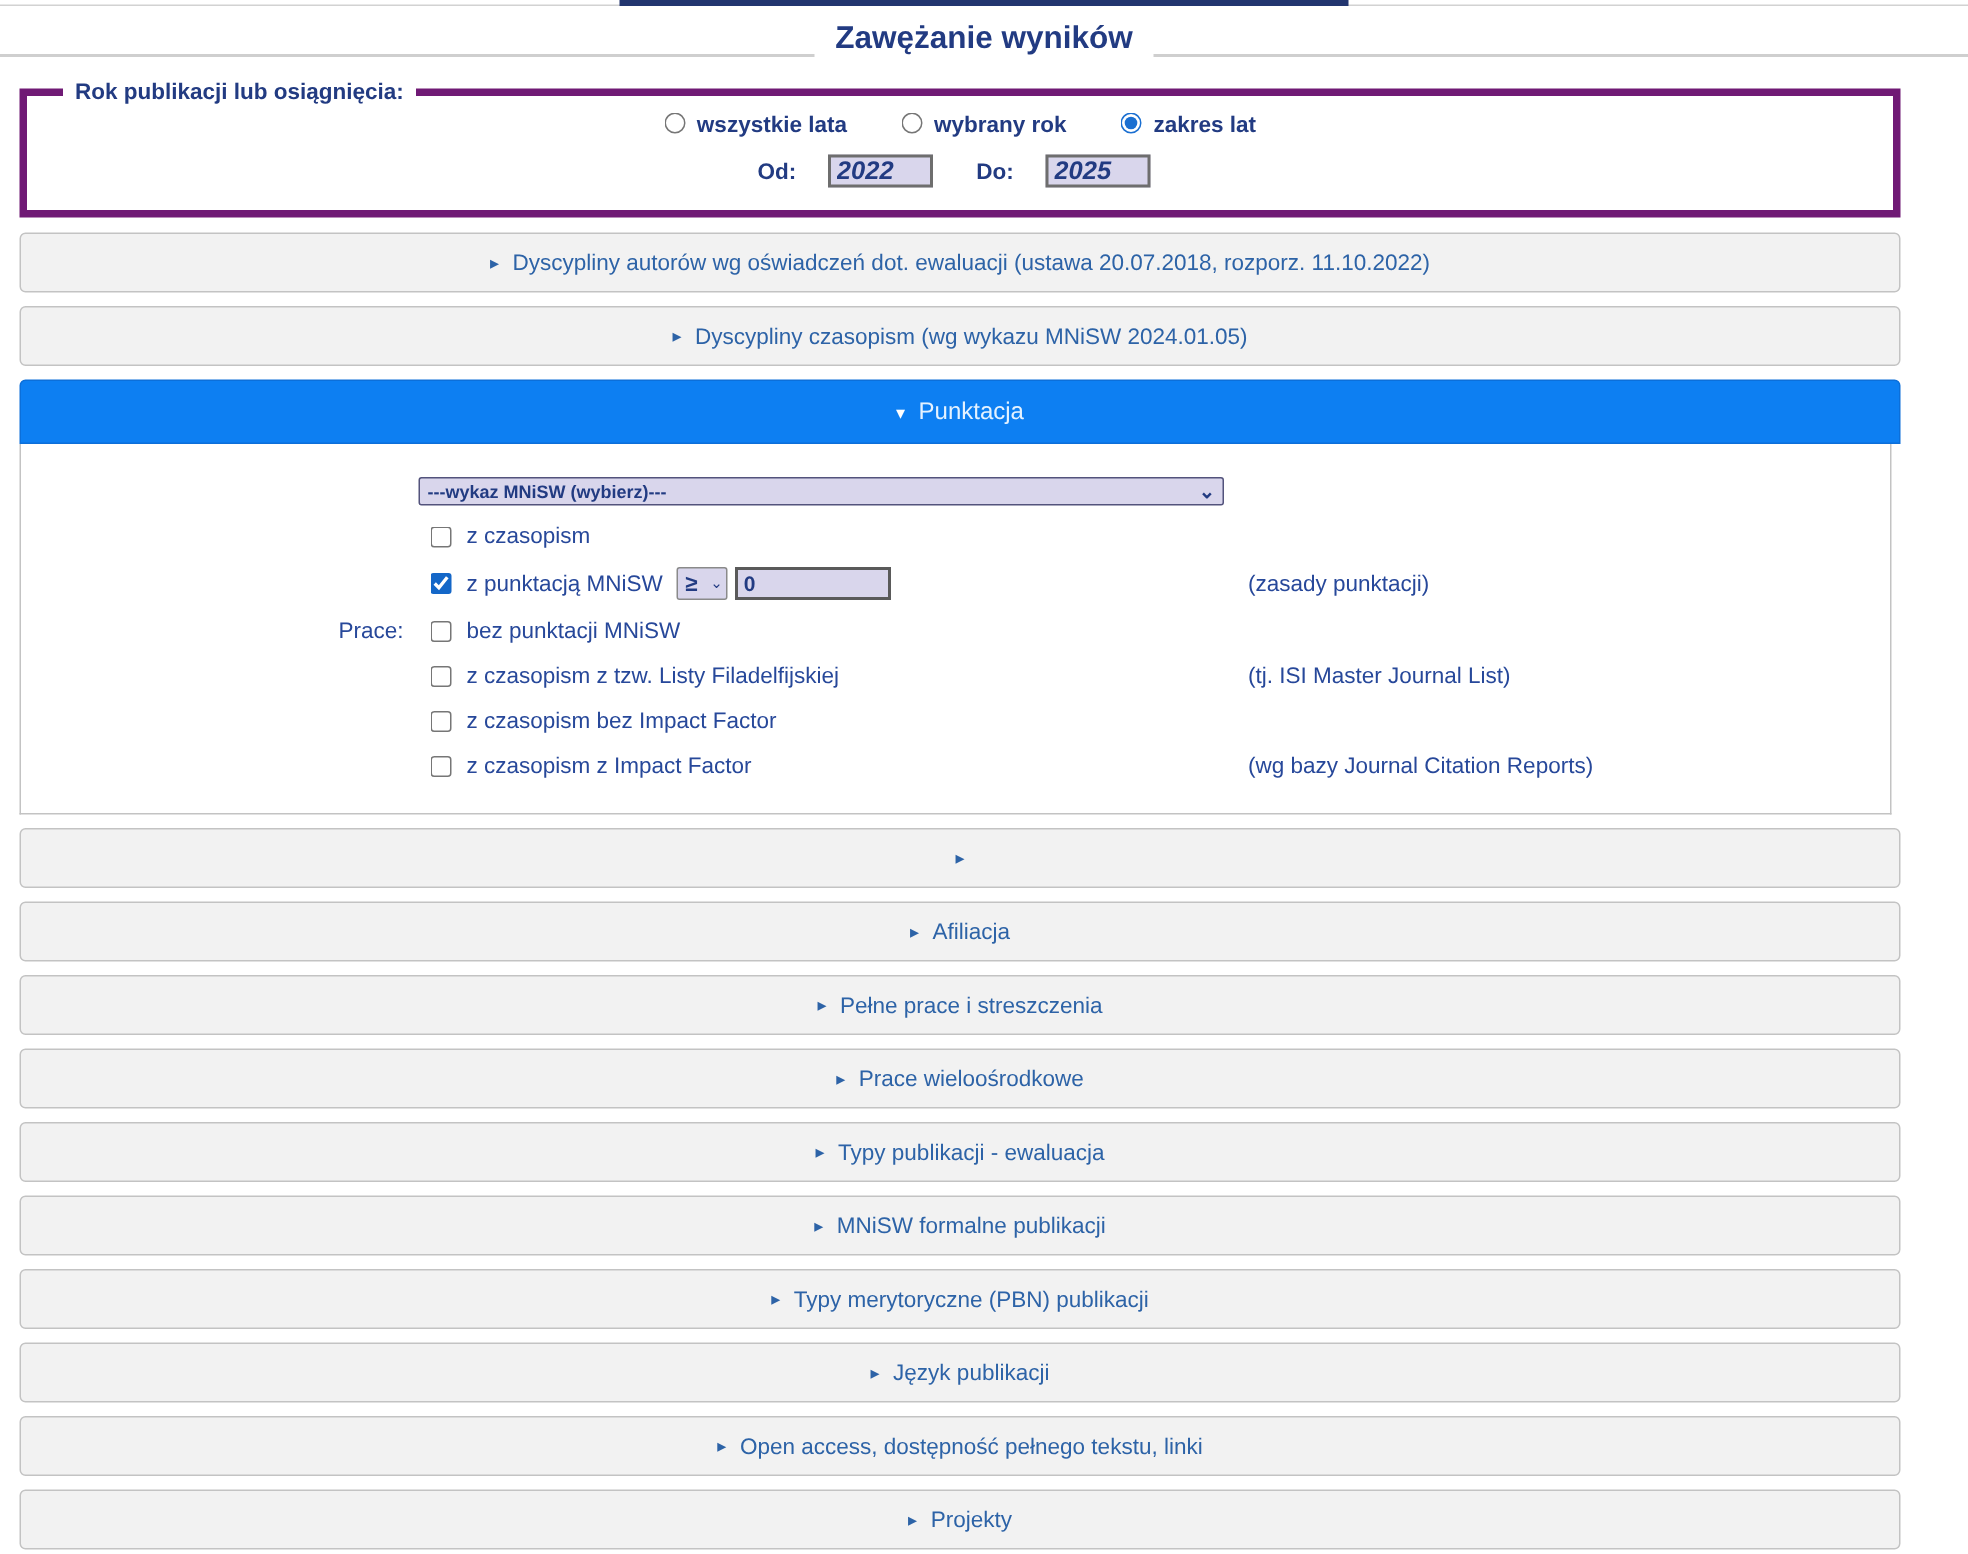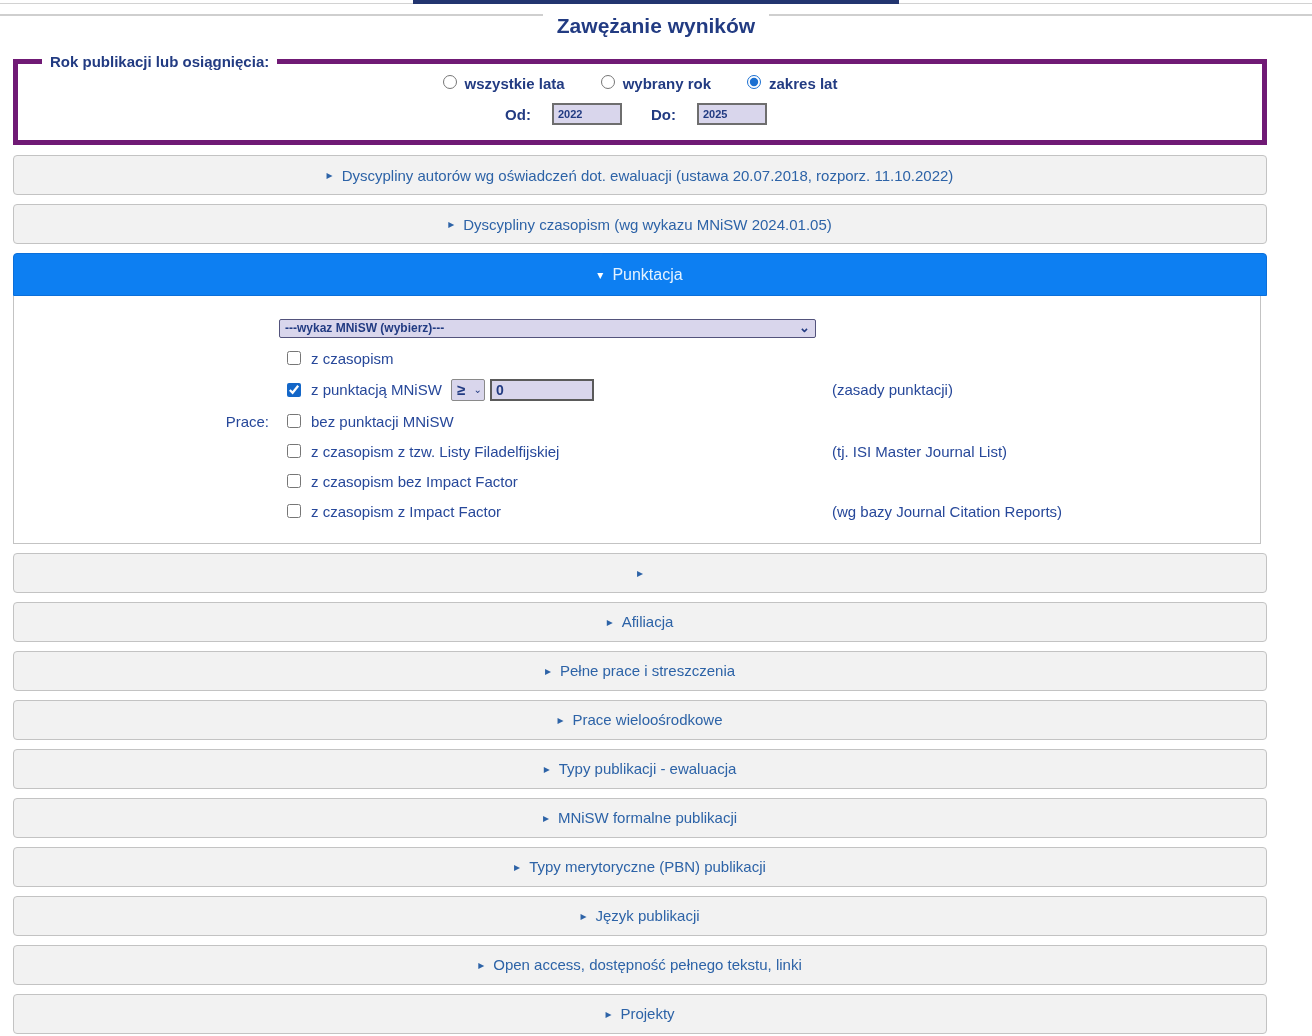--- a/index.html
+++ b/index.html
@@ -5,42 +5,42 @@
   html,body{margin:0;padding:0;}
   body{
     width:1312px;height:1036px;overflow:hidden;
     background:#ffffff;
     font-family:"Liberation Sans",sans-serif;
   }
   
   .top-edge{position:relative;height:3px;border-bottom:1px solid #d2d2d2;}
   .top-edge-dark{position:absolute;top:0;left:50%;transform:translateX(-50%);
     width:486px;height:4px;background:#22356f;}
-  .title-row{display:flex;align-items:flex-start;margin-top:10px;}
+  .title-row{display:flex;align-items:flex-end;margin-top:10px;}
   .title-line{flex:1;height:2px;background:#cfcfcf;}
   .page-title{margin:0 14px;font-size:21px;font-weight:bold;color:#223b82;white-space:nowrap;}
 
   
   fieldset.year-box{
     margin:15px 45px 10px 13px;border:5px solid #701a75;
     padding:2px 0 15px 0;
   }
   fieldset.year-box legend{
     margin-left:24px;padding:0 8px;
     font-size:15px;font-weight:bold;color:#223b82;
   }
   .radio-row{display:flex;justify-content:center;align-items:center;gap:36px;margin-top:3px;}
   .radio-opt{display:flex;align-items:flex-start;gap:8px;font-size:15px;font-weight:bold;color:#223b82;cursor:pointer;}
   input[type=radio]{width:14px;height:14px;margin:0;accent-color:#1a6fd1;}
   .year-row{display:flex;justify-content:center;align-items:center;gap:21px;margin-top:11px;}
   .year-row .yr-label{font-size:15px;font-weight:bold;color:#223b82;}
   input.year-input{
     width:58px;height:16px;background:#d9d6ec;border:2px solid #6e6e6e;
-    font-family:"Liberation Sans",sans-serif;font-size:11px;font-weight:bold;color:#223b82;
-    padding:1px 4px;margin-right:8px;
+    font-family:"Liberation Sans",sans-serif;font-size:17px;font-weight:bold;color:#223b82;
+    padding:1px 4px;margin-right:8px;font-style:italic;
   }
 
   
   .bar{
     margin:0 45px 9px 13px;height:38px;
     background:#f2f2f2;border:1px solid #c3c3c3;border-radius:4px;
     display:flex;align-items:center;justify-content:center;gap:9px;
     cursor:pointer;
   }
   .bar .marker{color:#2d63a7;font-size:12px;line-height:1;}

